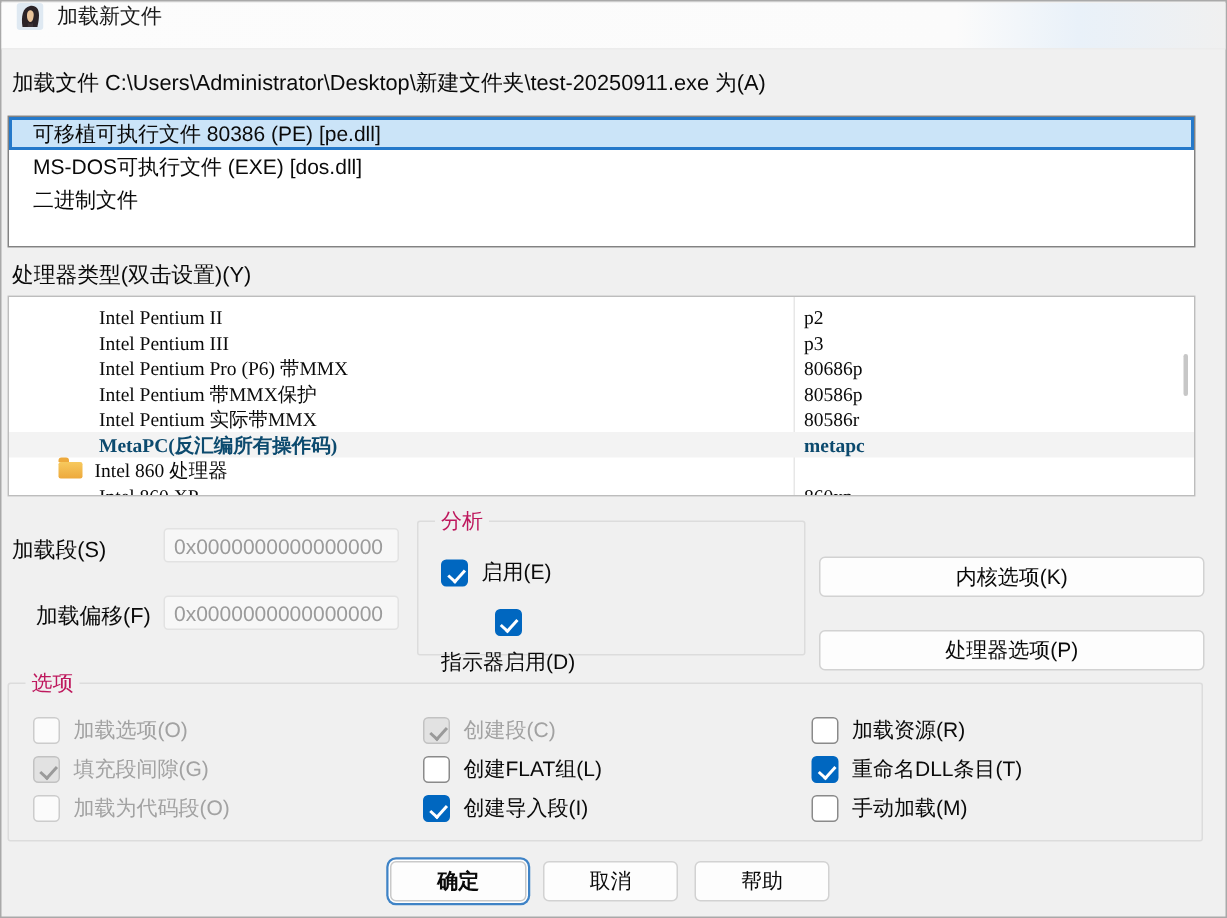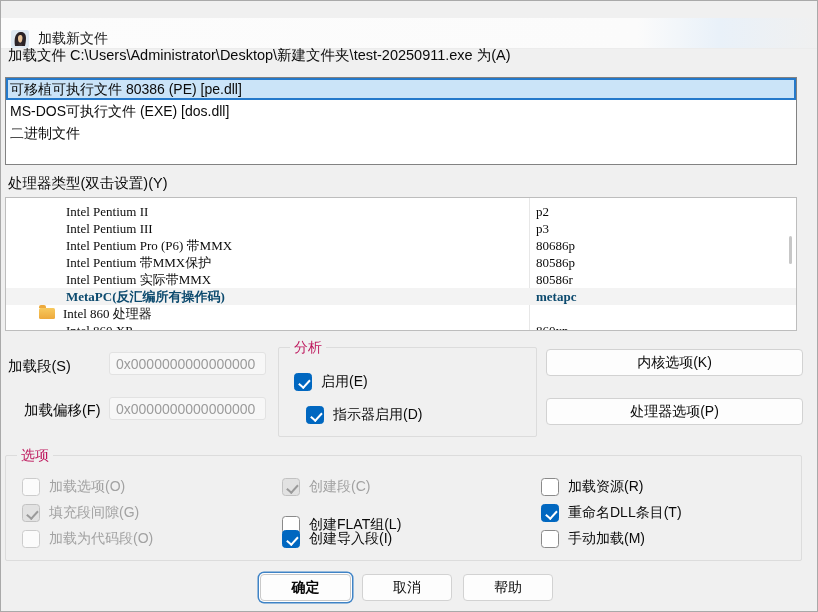--- a/index.html
+++ b/index.html
@@ -3,34 +3,34 @@
 <meta charset="utf-8">
 <style>
   html,body{margin:0;padding:0;}
   body{font-family:"Liberation Sans","DejaVu Sans",sans-serif;-webkit-font-smoothing:antialiased;}
   .window{
     position:relative;width:818px;height:612px;background:#f0f0f0;
     box-shadow:inset 0 0 0 1px #a9a9a9;overflow:hidden;color:#0a0a0a;
   }
   
   .titlebar{
-    position:absolute;left:1px;top:18px;width:816px;height:30px;
+    position:absolute;left:1px;top:2px;width:816px;height:30px;
     background:linear-gradient(to right,#fcfcfc 0%,#fbfbfb 78%,#e9f1f9 88%,#f0f0f0 100%);
-    display:flex;align-items:flex-end;border-bottom:1px solid #ececec;
+    display:flex;align-items:flex-start;border-bottom:1px solid #ececec;
   }
   .titlebar .app-icon{width:18px;height:18px;margin-left:10px;flex:0 0 auto;}
   .titlebar .title{margin-left:9px;font-size:14px;color:#1a1a1a;}
   
   .lbl{position:absolute;font-size:14.5px;color:#0a0a0a;white-space:pre;}
   
   .format-list{
     position:absolute;left:5px;top:77px;width:792px;height:88px;
     background:#fff;border:1px solid #828282;box-sizing:border-box;overflow:hidden;
   }
-  .fmt-row{height:22px;line-height:22px;font-size:14px;padding-left:4px;white-space:nowrap;cursor:default;}
+  .fmt-row{height:22px;line-height:22px;font-size:14px;padding-left:16px;white-space:nowrap;cursor:default;}
   .fmt-row.selected{background:#cbe4f8;box-shadow:inset 0 0 0 2px #2579ca;}
   
   .proc-list{
     position:absolute;left:5px;top:197px;width:792px;height:134px;
     background:#fff;border:1px solid #bdbdbd;box-sizing:border-box;overflow:hidden;
   }
   .proc-divider{position:absolute;left:523px;top:0;bottom:0;width:1px;background:#e7e7e7;}
   .proc-rows{position:absolute;left:0;top:5px;right:0;}
   .proc-row{position:relative;height:17px;line-height:17px;font-family:Liberation Serif, serif;font-size:13px;white-space:nowrap;cursor:default;}
   .proc-row.highlighted{background:#f3f3f3;}
@@ -66,21 +66,21 @@
   .cb.disabled.checked::after{border-color:#9a9a9a;}
   .cbrow .cb-label{font-size:14px;color:#0a0a0a;white-space:nowrap;}
   .cbrow.disabled .cb-label{color:#a2a2a2;}
   
   .btn{
     position:absolute;box-sizing:border-box;background:#fdfdfd;border:1px solid #d2d2d2;
     border-radius:4px;font-size:14px;color:#0a0a0a;font-family:inherit;
     display:flex;align-items:center;justify-content:center;cursor:default;
   }
   .btn.focused{box-shadow:0 0 0 1px #fff,0 0 0 2.5px #3f83c6;border-color:#c9c9c9;}
-  .side-btn{left:546px;width:257px;height:27px;}
+  .side-btn{left:546px;width:257px;height:27px;margin-top:22px;}
 </style>
 </head>
 <body>
 
 <div class="window">
 
   <div class="titlebar">
     <svg class="app-icon" viewBox="0 0 18 18">
       <rect x="0" y="0" width="18" height="18" rx="2.5" fill="#dfe9f2"></rect>
       <path d="M4 16 C3 9 4 3 9 2 C13 1.4 15 4 15 8 C15 12 14 15 14 16 Z" fill="#2b2327"></path>
@@ -145,21 +145,21 @@
   <div class="lbl" style="left:24px;top:401px;">加载偏移(F)</div>
   <input class="txt-input" style="left: 97px; top: 397px;" readonly="" value="0x0000000000000000">
 
   <div class="groupbox" style="left:278px;top:347px;width:259px;height:90px;">
     <span class="gb-title">分析</span>
     <div id="analysis-checkboxes">
         <div class="cbrow" style="left: 15px; top: 25px;">
           <span class="cb checked"></span>
           <span class="cb-label">启用(E)</span>
         </div>
-        <div class="cbrow" style="left: 27px; top: 58px;">
+        <div class="cbrow" style="left: 15px; top: 58px; flex-direction: column;">
           <span class="cb checked"></span>
           <span class="cb-label">指示器启用(D)</span>
         </div>
       </div>
   </div>
 
   <div class="btn side-btn" style="top:349px;">内核选项(K)</div>
   <div class="btn side-btn" style="top:398px;">处理器选项(P)</div>
 
   <div class="groupbox" style="left:5px;top:455px;width:797px;height:106px;">
@@ -174,21 +174,21 @@
           <span class="cb-label">填充段间隙(G)</span>
         </div>
         <div class="cbrow disabled" style="left: 16px; top: 74px;">
           <span class="cb disabled"></span>
           <span class="cb-label">加载为代码段(O)</span>
         </div>
         <div class="cbrow disabled" style="left: 276px; top: 22px;">
           <span class="cb checked disabled"></span>
           <span class="cb-label">创建段(C)</span>
         </div>
-        <div class="cbrow" style="left: 276px; top: 60px;">
+        <div class="cbrow" style="left: 276px; top: 48px;">
           <span class="cb"></span>
           <span class="cb-label">创建FLAT组(L)</span>
         </div>
         <div class="cbrow" style="left: 276px; top: 74px;">
           <span class="cb checked"></span>
           <span class="cb-label">创建导入段(I)</span>
         </div>
         <div class="cbrow" style="left: 535px; top: 22px;">
           <span class="cb"></span>
           <span class="cb-label">加载资源(R)</span>

